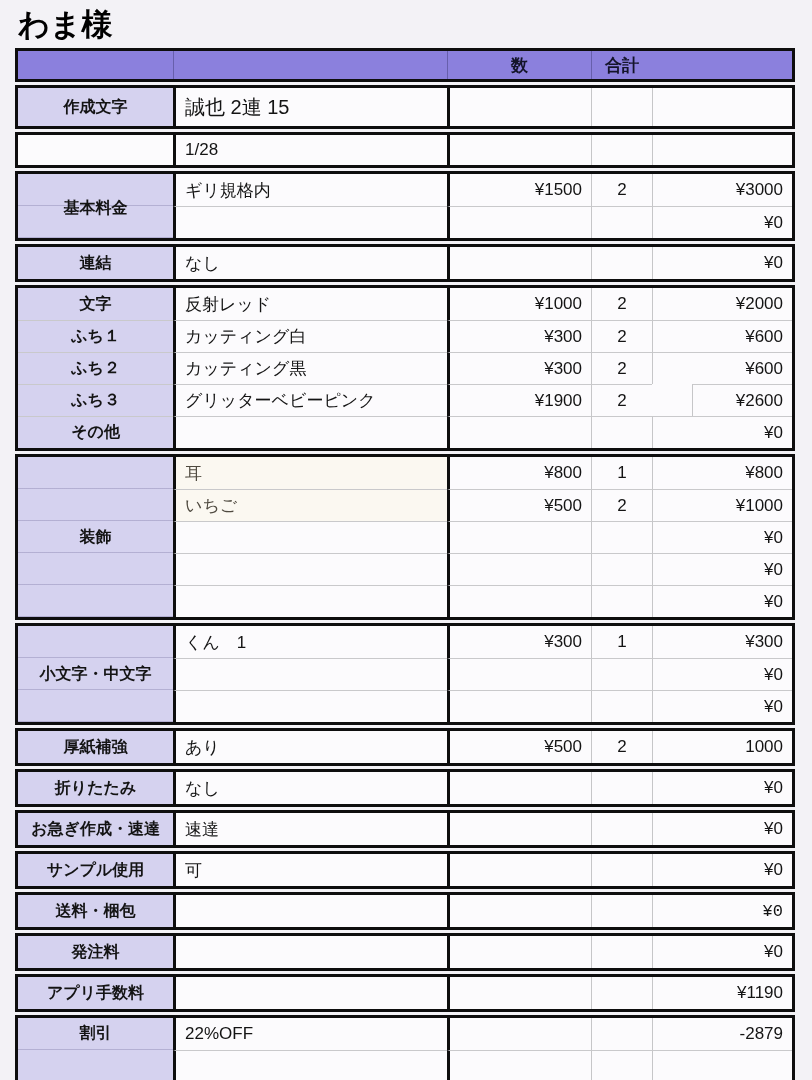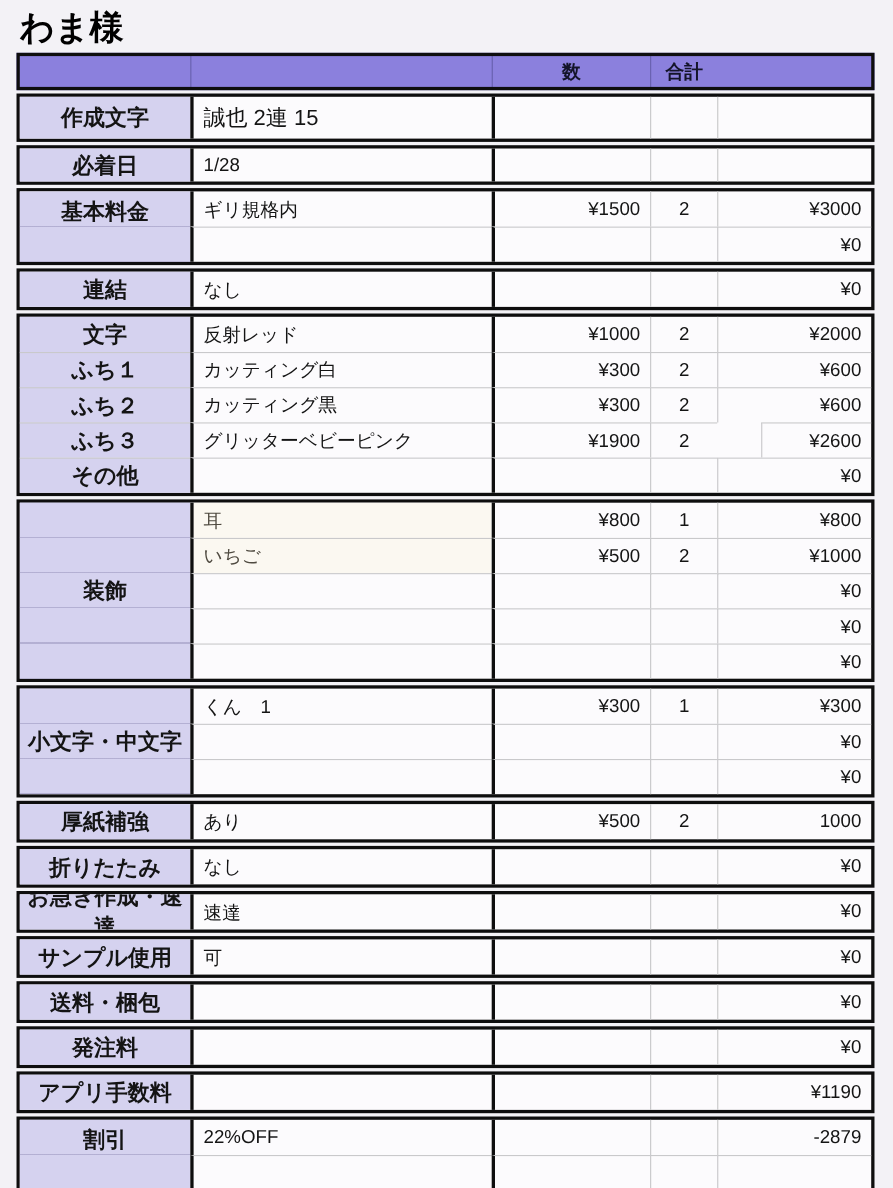--- a/index.html
+++ b/index.html
@@ -4,21 +4,21 @@
 <style>
   * { margin:0; padding:0; box-sizing:border-box; }
   html,body { width:812px; height:1080px; background:#f3f2f6; font-family:"Liberation Sans","DejaVu Sans",sans-serif; color:#141414; }
   .page { position:relative; width:812px; height:1080px; overflow:hidden; }
   .title { position:absolute; left:18px; top:4px; font-size:31px; font-weight:bold; color:#000; }
   .table-wrap { position:absolute; left:15px; top:48px; width:780px; }
   .group { display:grid; grid-template-columns:155px 274px 144px 61px 140px; width:780px;
            border:3px solid #0e0e0e; background:#fcfbfd; margin-bottom:3px; position:relative; }
   .group.header-band { background:#8b80dd; }
   .cell { position:relative; display:flex; align-items:center; overflow:hidden; }
-  .c-label { background:#d5d2ef; justify-content:center; font-weight:bold; font-size:20px; }
+  .c-label { background:#d5d2ef; justify-content:center; font-weight:bold; font-size:16px; }
   .c-item { justify-content:flex-start; padding-left:9px; font-size:17px; border-left:3px solid #0e0e0e; }
   .c-unit { justify-content:flex-end; padding-right:9px; font-size:17px; border-left:3px solid #0e0e0e; }
   .c-qty { justify-content:center; font-size:17px; border-left:1px solid #c6c6c8; }
   .c-total { justify-content:flex-end; padding-right:9px; font-size:17px; border-left:1px solid #c6c6c8; }
   .row-divide { border-top:1px solid #c9c9cb; }
   .hdr-cell { justify-content:center; font-weight:bold; font-size:17px; color:#14142a; }
   .hdr-div-faint { border-left:1px solid rgba(20,20,60,.30); }
   .hdr-div-thick { border-left:3px solid #0e0e0e; }
   .hdr-div-thin { border-left:1px solid rgba(20,20,60,.30); }
   .item-large { font-size:20px; }
@@ -41,30 +41,27 @@
       <div class="group" style="grid-template-rows: repeat(1, 38px);">
         <div class="cell c-label" style="grid-row: 1 / span 1;">
           <div class="label-text">作成文字</div>
         </div>
         <div class="cell c-item item-large" style="grid-area: 1 / 2;">誠也 2連 15</div>
         <div class="cell c-unit" style="grid-area: 1 / 3;"></div>
         <div class="cell c-qty" style="grid-area: 1 / 4;"></div>
         <div class="cell c-total" style="grid-area: 1 / 5;"></div>
       </div>
       <div class="group" style="grid-template-rows: repeat(1, 30px);">
-        <div class="cell c-label" style="grid-row: 1 / span 1;">
-          <div class="label-text">必着日</div>
-        </div>
         <div class="cell c-item" style="grid-area: 1 / 2;">1/28</div>
         <div class="cell c-unit" style="grid-area: 1 / 3;"></div>
         <div class="cell c-qty" style="grid-area: 1 / 4;"></div>
         <div class="cell c-total" style="grid-area: 1 / 5;"></div>
       </div>
       <div class="group" style="grid-template-rows: repeat(2, 32px);">
-        <div class="cell c-label label-lines" style="grid-row: 1 / span 2; align-items: flex-start; padding-top: 5px;">
+        <div class="cell c-label label-lines" style="grid-row: 1 / span 2; align-items: center; padding-top: 5px;">
           <div class="label-text">基本料金</div>
         </div>
         <div class="cell c-item" style="grid-area: 1 / 2;">ギリ規格内</div>
         <div class="cell c-unit" style="grid-area: 1 / 3;">¥1500</div>
         <div class="cell c-qty" style="grid-area: 1 / 4;">2</div>
         <div class="cell c-total" style="grid-area: 1 / 5;">¥3000</div>
         <div class="cell c-item row-divide" style="grid-area: 2 / 2;"></div>
         <div class="cell c-unit row-divide" style="grid-area: 2 / 3;"></div>
         <div class="cell c-qty row-divide" style="grid-area: 2 / 4;"></div>
         <div class="cell c-total row-divide" style="grid-area: 2 / 5;">¥0</div>
@@ -186,21 +183,21 @@
       </div>
       <div class="group" style="grid-template-rows: repeat(1, 32px);">
         <div class="cell c-label" style="grid-row: 1 / span 1;">
           <div class="label-text">サンプル使用</div>
         </div>
         <div class="cell c-item" style="grid-area: 1 / 2;">可</div>
         <div class="cell c-unit" style="grid-area: 1 / 3;"></div>
         <div class="cell c-qty" style="grid-area: 1 / 4;"></div>
         <div class="cell c-total" style="grid-area: 1 / 5;">¥0</div>
       </div>
-      <div class="group" style="grid-template-rows: repeat(1, 32px);">
+      <div class="group" style="grid-template-rows: repeat(1, 32px); font-family: Liberation Mono, monospace;">
         <div class="cell c-label" style="grid-row: 1 / span 1;">
           <div class="label-text">送料・梱包</div>
         </div>
         <div class="cell c-item" style="grid-area: 1 / 2;"></div>
         <div class="cell c-unit" style="grid-area: 1 / 3;"></div>
         <div class="cell c-qty" style="grid-area: 1 / 4;"></div>
         <div class="cell c-total" style="grid-area: 1 / 5;">¥0</div>
       </div>
       <div class="group" style="grid-template-rows: repeat(1, 32px);">
         <div class="cell c-label" style="grid-row: 1 / span 1;">

